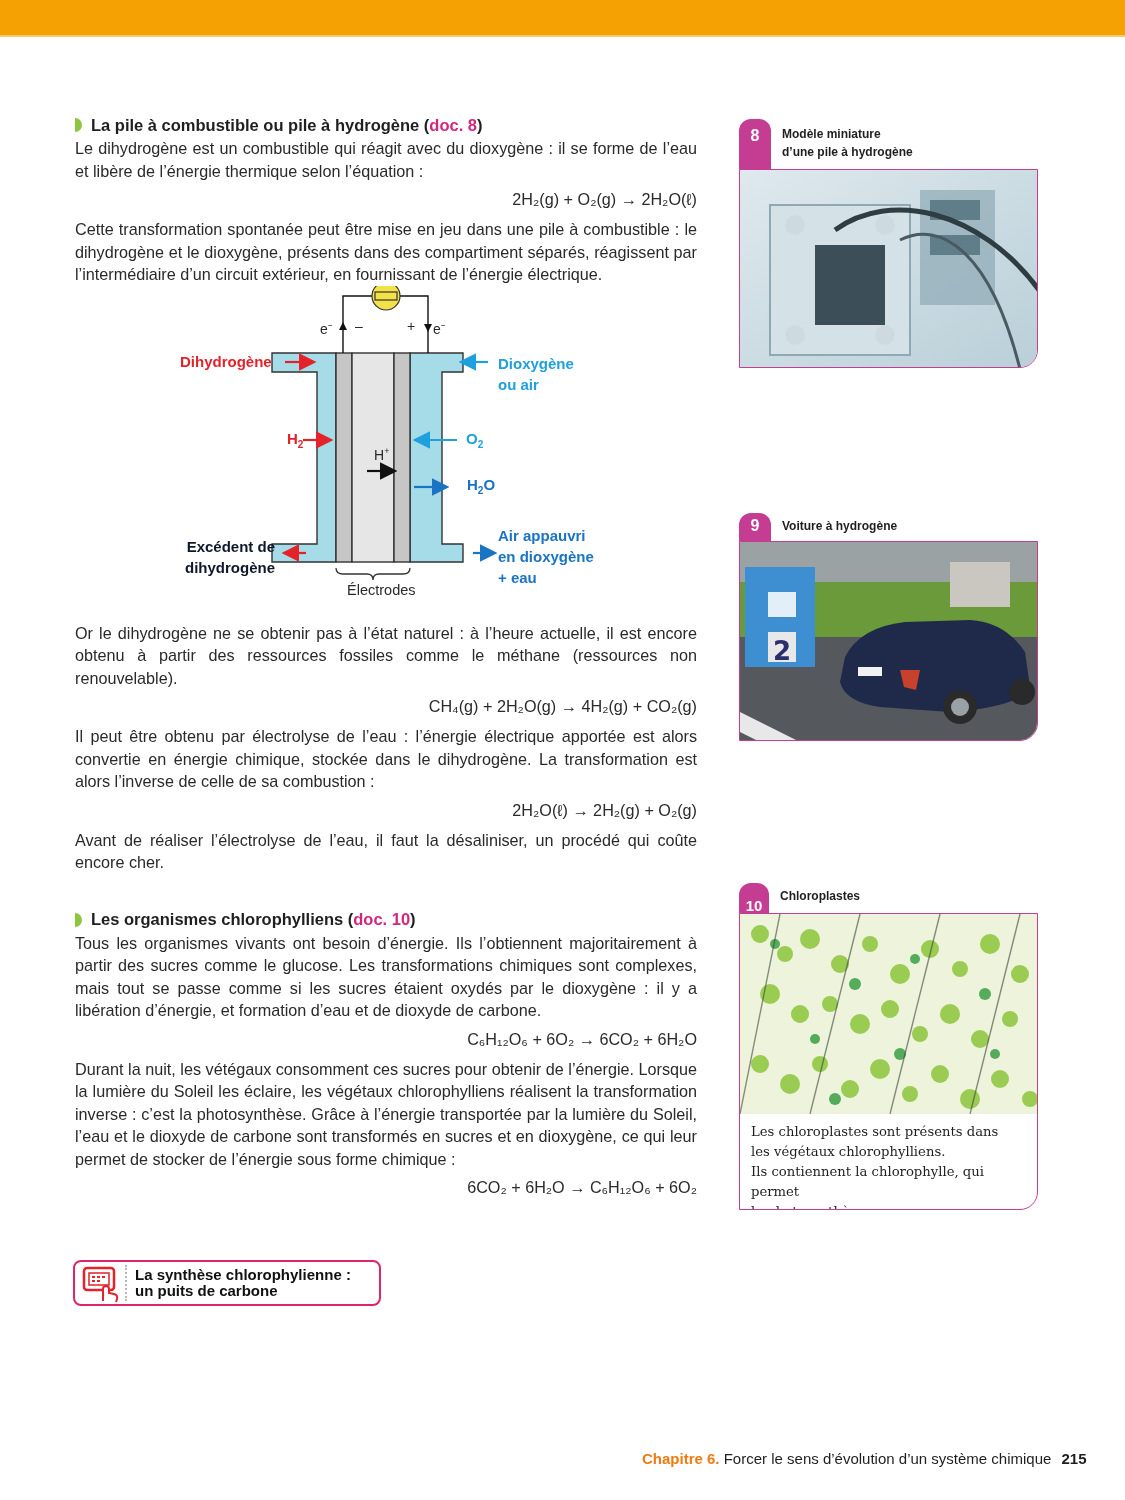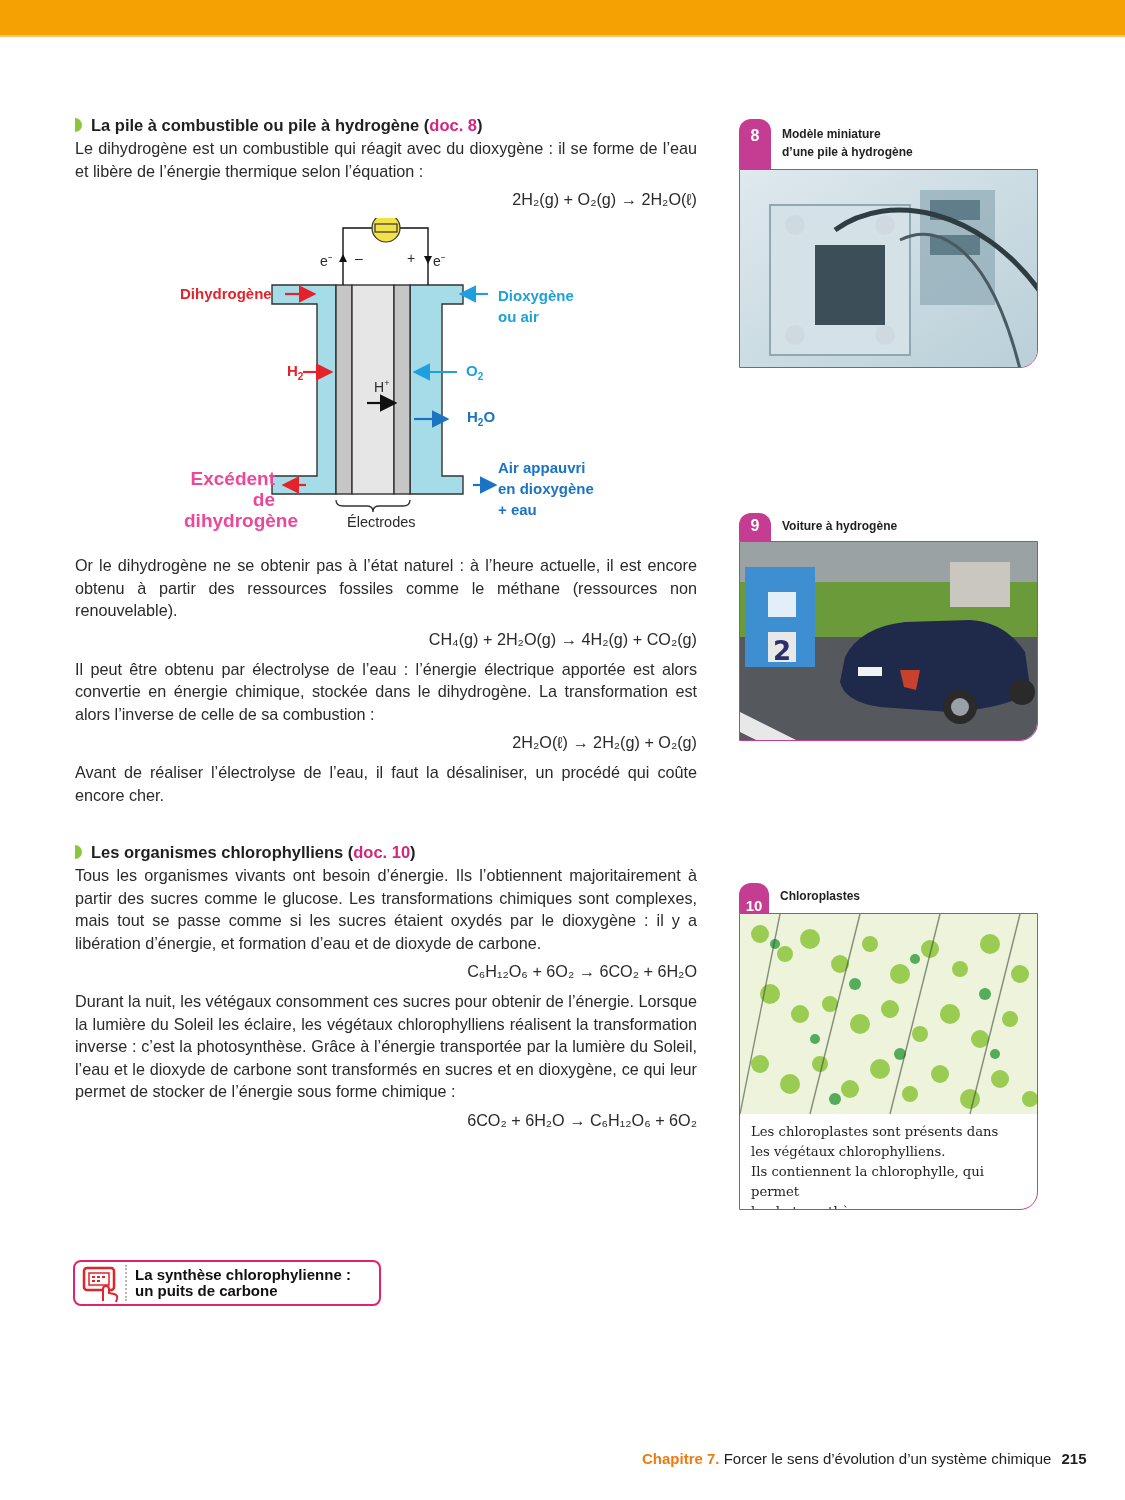--- a/index.html
+++ b/index.html
@@ -41,20 +41,21 @@
 <div class="col-main">
 
   <div class="section-title">
     <span class="bullet"></span>
     <span>La pile à combustible ou pile à hydrogène (</span>
       <span class="doc">doc. 8</span>
       <span>)</span>
   </div>
   <p class="body">Le dihydrogène est un combustible qui réagit avec du dioxygène : il se forme de l’eau et libère de l’énergie thermique selon l’équation :</p>
   <div class="eq">2H₂(g) + O₂(g) → 2H₂O(ℓ)</div>
+  <p class="body">Cette transformation spontanée peut être mise en jeu dans une pile à combustible : le dihydrogène et le dioxygène, présents dans des compartiment séparés, réagissent par l’intermédiaire d’un circuit extérieur, en fournissant de l’énergie électrique.</p>
 
   <div class="diagram">
     <svg width="622" height="330" viewBox="0 0 622 330" xmlns="http://www.w3.org/2000/svg" style="position:absolute;left:0;top:0;">
       <defs>
         <marker id="mr" markerWidth="8" markerHeight="8" refX="6" refY="4" orient="auto">
             <path d="M0,0 L8,4 L0,8 z" fill="#e4222a"></path>
           </marker>
         <marker id="mlb" markerWidth="8" markerHeight="8" refX="6" refY="4" orient="auto">
             <path d="M0,0 L8,4 L0,8 z" fill="#1ea0dc"></path>
           </marker>
@@ -105,21 +106,21 @@
     <span style="position:absolute;left:358px;top:33px;font-size:14px;">e⁻</span>
 
     <span style="position:absolute;left:105px;top:67px;font-size:15px;font-weight:bold;color:#e4222a;">Dihydrogène</span>
     <span style="position:absolute;left:423px;top:67px;font-size:15px;font-weight:bold;color:#1ea0dc;line-height:21px;"><span>Dioxygène</span><br><span>ou air</span></span>
 
     <span style="position:absolute;left:212px;top:144px;font-size:15px;font-weight:bold;color:#e4222a;"><span>H</span><sub style="font-size:10px">2</sub></span>
     <span style="position:absolute;left:391px;top:144px;font-size:15px;font-weight:bold;color:#1ea0dc;"><span>O</span><sub style="font-size:10px">2</sub></span>
     <span style="position:absolute;left:299px;top:160px;font-size:14px;"><span>H</span><sup style="font-size:9px">+</sup></span>
     <span style="position:absolute;left:392px;top:190px;font-size:15px;font-weight:bold;color:#1a73c3;"><span>H</span><sub style="font-size:10px">2</sub><span>O</span></span>
 
-    <span style="position:absolute;left:109px;top:250px;font-size:19px;font-weight:bold;color:#ec4899;line-height:21px;text-align:right;width:91px;"><span>Excédent de</span><br><span>dihydrogène</span></span>
+    <span style="position:absolute;left:109px;top:250px;font-size:15px;font-weight:bold;color:#0f172a;line-height:21px;text-align:right;width:91px;"><span>Excédent de</span><br><span>dihydrogène</span></span>
     <span style="position:absolute;left:423px;top:239px;font-size:15px;font-weight:bold;color:#1a73c3;line-height:21px;"><span>Air appauvri</span><br><span>en dioxygène</span><br><span>+ eau</span></span>
     <span style="position:absolute;left:272px;top:296px;font-size:14.5px;">Électrodes</span>
   </div>
 
   <p class="body" style="margin-top:6px;">Or le dihydrogène ne se obtenir pas à l’état naturel : à l’heure actuelle, il est encore obtenu à partir des ressources fossiles comme le méthane (ressources non renouvelable).</p>
   <div class="eq">CH₄(g) + 2H₂O(g) → 4H₂(g) + CO₂(g)</div>
   <p class="body">Il peut être obtenu par électrolyse de l’eau : l’énergie électrique apportée est alors convertie en énergie chimique, stockée dans le dihydrogène. La transformation est alors l’inverse de celle de sa combustion :</p>
   <div class="eq">2H₂O(ℓ) → 2H₂(g) + O₂(g)</div>
   <p class="body">Avant de réaliser l’électrolyse de l’eau, il faut la désaliniser, un procédé qui coûte encore cher.</p>
 
@@ -275,16 +276,16 @@
     <div class="caption">
       <div>Les chloroplastes sont présents dans</div>
       <div>les végétaux chlorophylliens.</div>
       <div>Ils contiennent la chlorophylle, qui permet</div>
       <div>la photosynthèse.</div>
     </div>
   </div>
 </div>
 
 <div class="footer">
-  <span class="chap">Chapitre 7.</span>
+  <span class="chap">Chapitre 6.</span>
   <span>Forcer le sens d’évolution d’un système chimique</span>
   <span class="pg">215</span>
 </div>
 
 </body></html>

